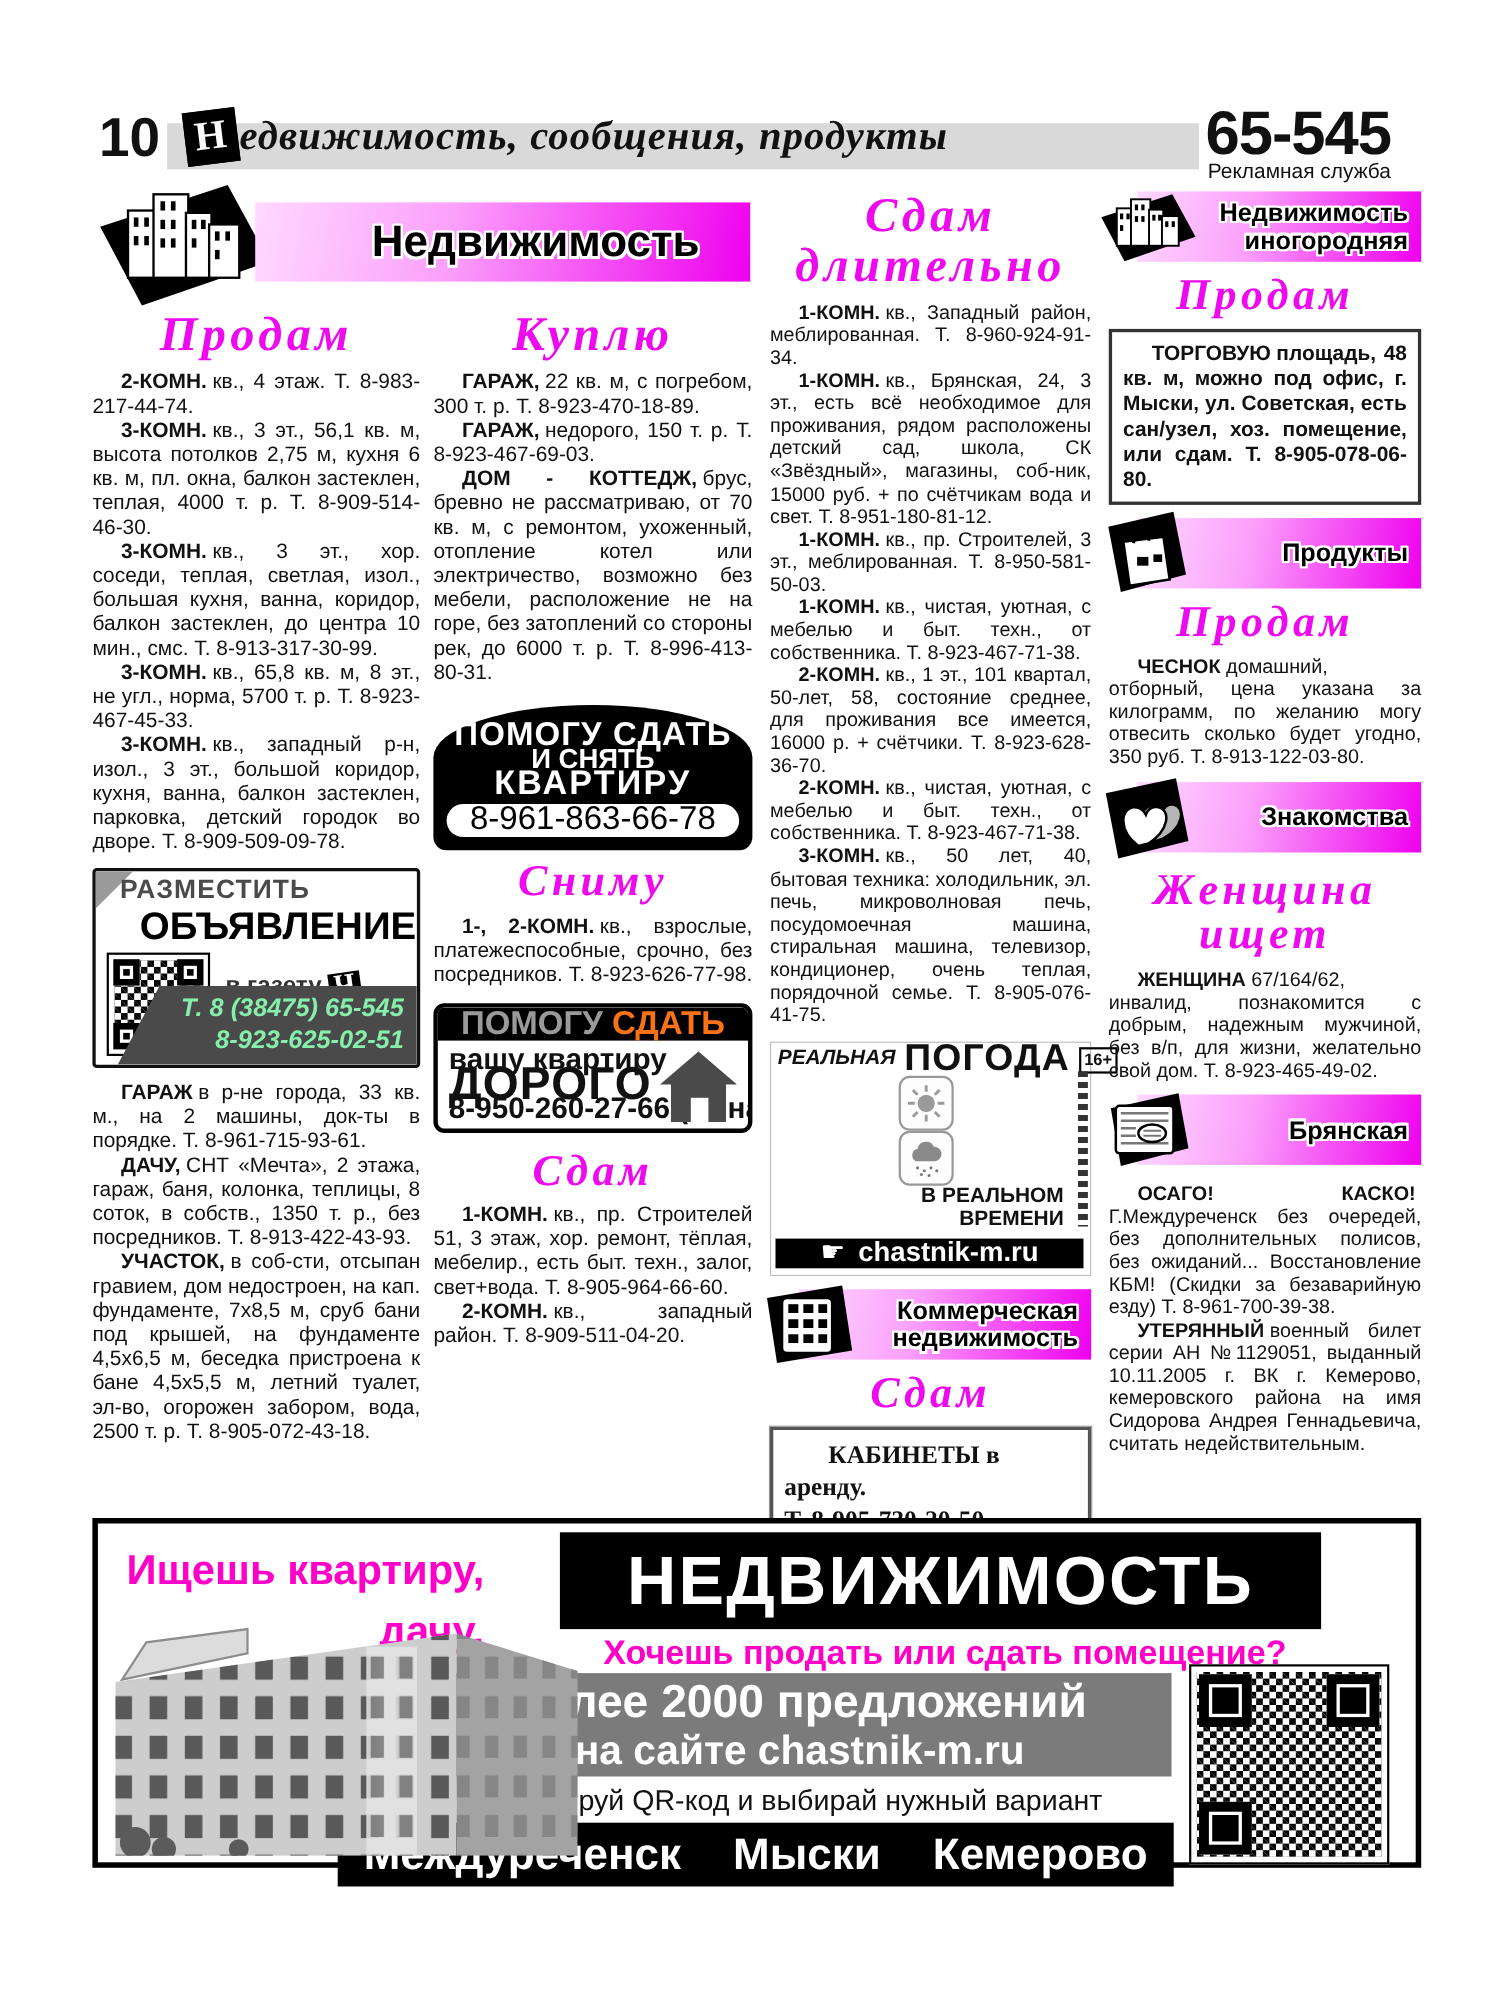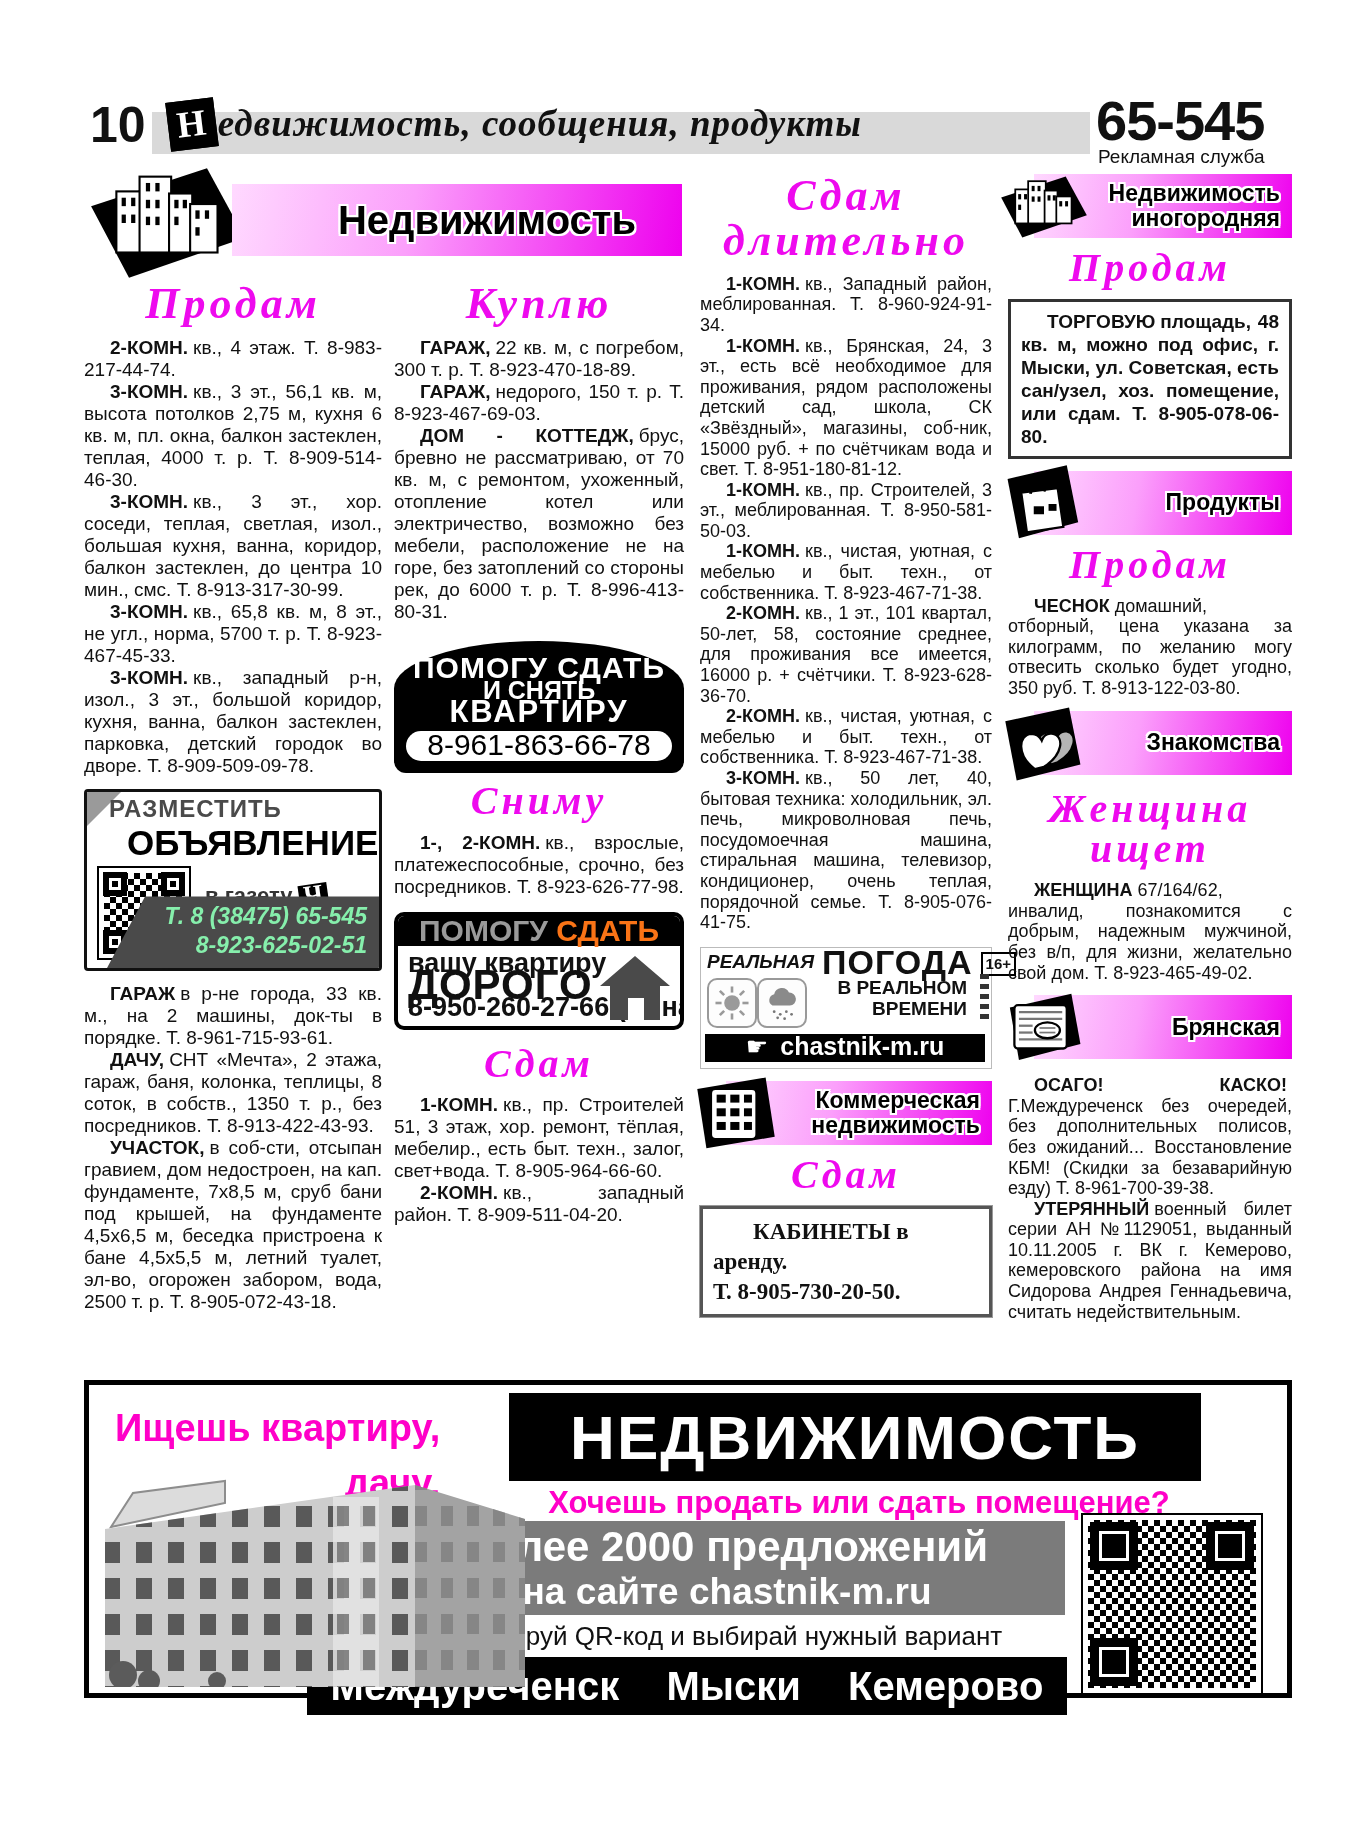--- a/index.html
+++ b/index.html
@@ -90,21 +90,21 @@
 
   
   .weather{position:relative;border:1px solid #bbb;background:#fff;margin:14px 0 10px;padding:4px 14px 0 6px;
         text-indent:0;text-align:left;}
   .weather::after{content:"";position:absolute;right:2px;top:26px;bottom:44px;width:9px;
         background:repeating-linear-gradient(180deg,#333 0 5px,#fff 5px 10px);}
   .w-top{display:flex;align-items:flex-start;gap:8px;}
   .w-brand{font-size:19px;font-weight:bold;font-style:italic;}
   .w-pogoda{font-size:34px;font-weight:bold;letter-spacing:1px;}
   .w-age{font-size:15px;font-weight:bold;border:2px solid #000;padding:0 3px;margin-left:auto;}
-  .w-mid{display:flex;align-items:flex-start;gap:0;margin:2px 0 6px;}
+  .w-mid{display:flex;align-items:center;gap:0;margin:2px 0 6px;flex-direction:column;}
   .w-ico{width:46px;height:46px;border:2px solid #999;border-radius:10px;background:#fdfdfd;
         display:inline-flex;align-items:center;justify-content:center;}
   .w-rt{margin-left:auto;text-align:right;font-size:19px;font-weight:bold;line-height:1.1;padding-right:10px;}
   .w-site{background:#000;color:#fff;font-size:25px;font-weight:bold;text-align:center;padding:2px 0 4px;margin:0 -8px 6px -2px;}
   .w-hand{color:#fff;font-family:"DejaVu Sans",sans-serif;margin-right:12px;font-weight:normal;}
 
   
   .cab-box{border:3px solid #555;outline:1px solid #999;padding:8px 10px;font-size:23px;font-weight:bold;
         text-align:left;text-indent:0;line-height:1.3;margin:6px 0;font-family:Liberation Serif, serif;}
   .cab-box .i{text-indent:40px;display:block;}

